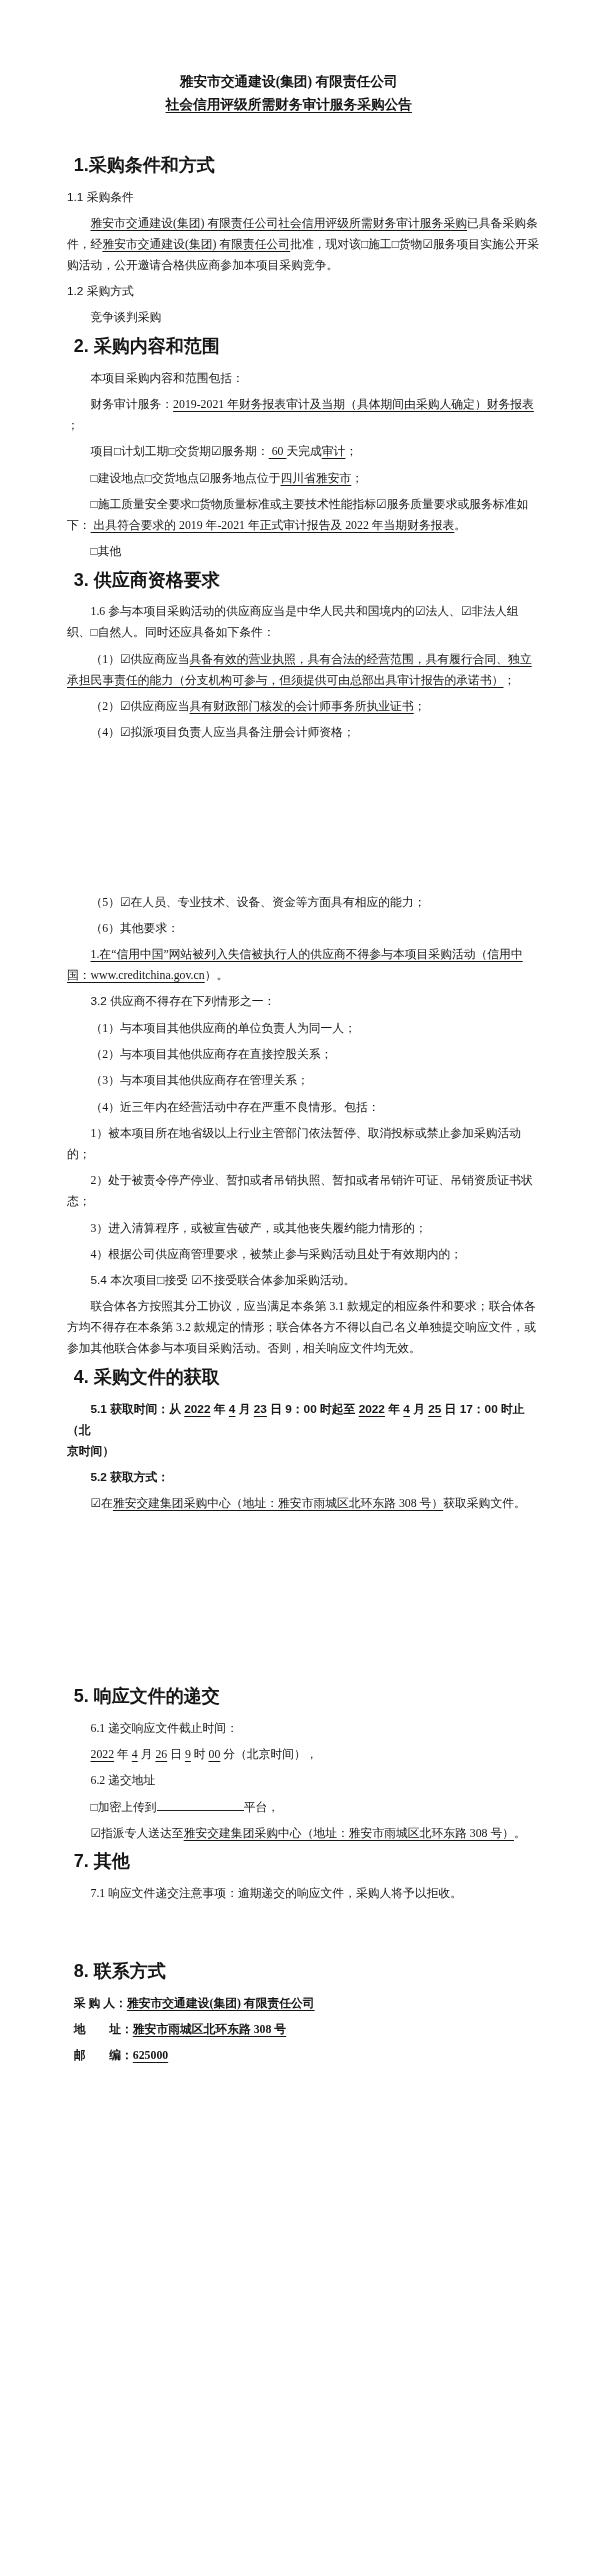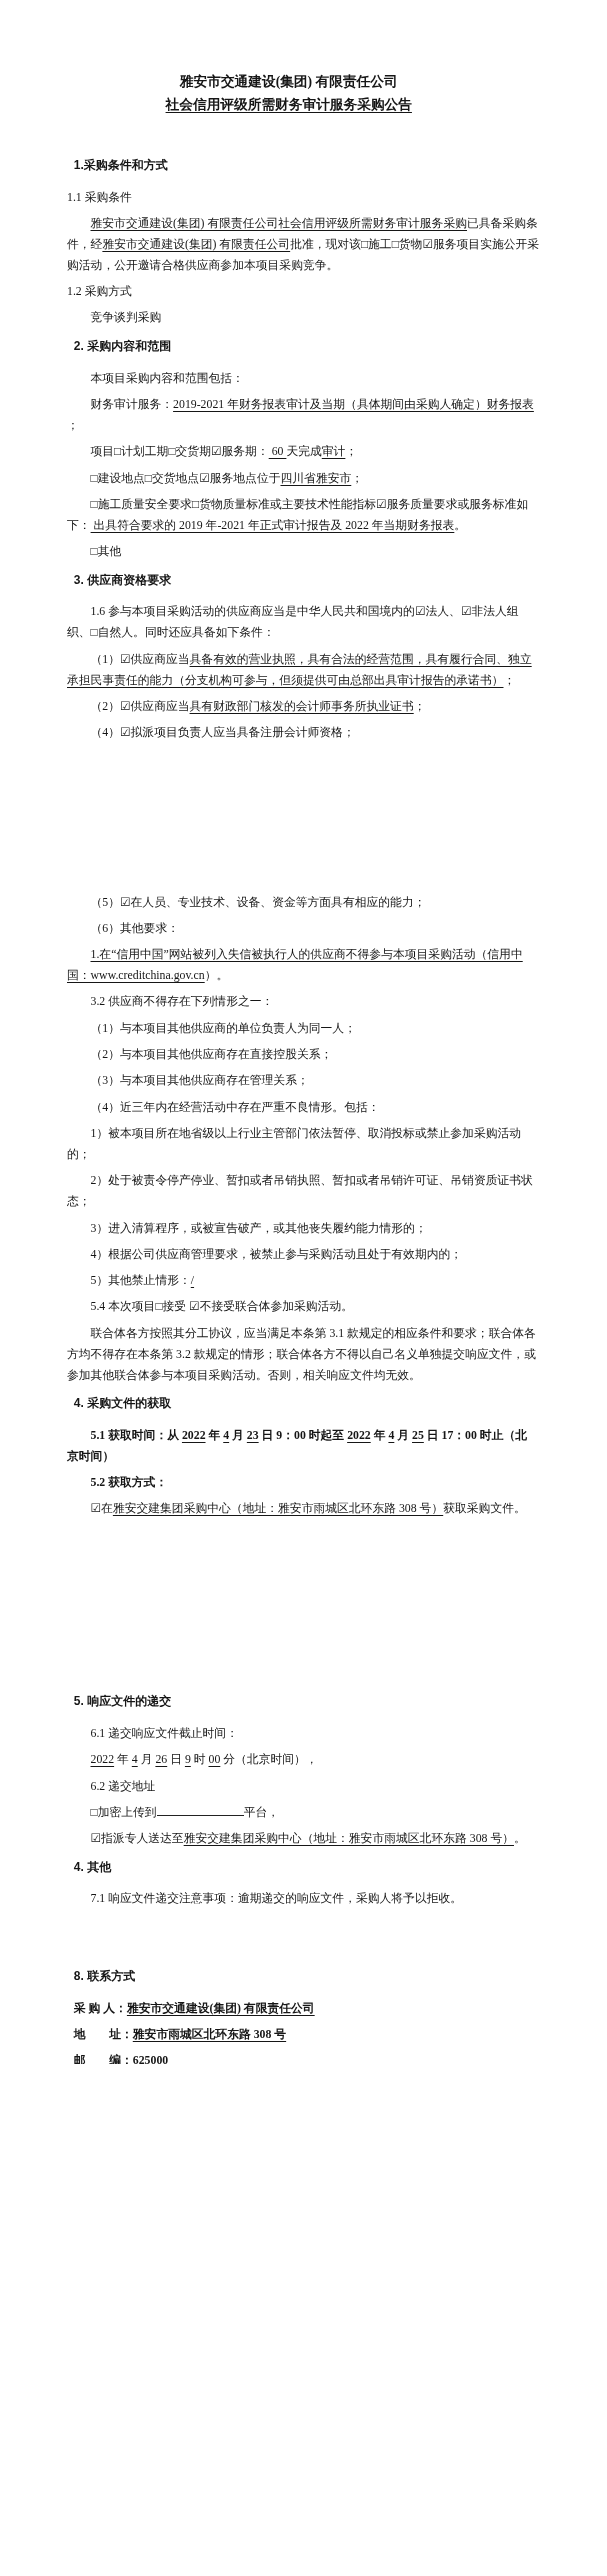--- a/index.html
+++ b/index.html
@@ -7,27 +7,27 @@
     position:relative;
     width:607px;height:2064px;overflow:hidden;background:#ffffff;
     color:#161616;
     font-family:"Liberation Serif","DejaVu Serif",serif;
     font-size:11.8px;line-height:21px;
   }
   .inner{padding:70px 67px 0 67px;}
   .title{ text-align:center;font-weight:bold;font-size:13.7px;line-height:23px;margin:0;padding-right:53px;}
   h2{
     font-family:"Liberation Sans","DejaVu Sans",sans-serif;
-    font-size:12px;font-weight:bold;line-height:21px;
+    font-size:18px;font-weight:bold;line-height:21px;
     margin:7.6px 0 10.6px 0;padding-left:6.8px;
   }
   h2.first{margin-top:39px;}
   p{margin:0 0 5.3px 0;text-indent:23.5px;}
   p.noind{text-indent:0;}
-  .sans{font-family:Liberation Serif, serif;}
+  .sans{font-family:Liberation Sans, sans-serif;}
   .bold{font-weight:bold;}
   .u{text-decoration:underline;text-underline-offset:3px;}
   .sp1{height:143px;}
   .sp2{height:159px;}
   .sp3{height:44px;}
   .blank-line{display:inline-block;width:87px;height:1em;border-bottom:0.8px solid #222;vertical-align:baseline;}
   .contact p{text-indent:0;padding-left:6.8px;font-weight:bold;}
   .sign{padding-left:282px;}
   .sign p{text-indent:0;margin-top:24px;}
 </style>
@@ -70,21 +70,20 @@
       <p><span class="u">1.在“信用中国”网站被列入失信被执行人的供应商不得参与本项目采购活动（信用中国：www.creditchina.gov.cn</span><span>）。</span></p>
       <p class="sans">3.2  供应商不得存在下列情形之一：</p>
       <p>（1）与本项目其他供应商的单位负责人为同一人；</p>
       <p>（2）与本项目其他供应商存在直接控股关系；</p>
       <p>（3）与本项目其他供应商存在管理关系；</p>
       <p>（4）近三年内在经营活动中存在严重不良情形。包括：</p>
       <p>1）被本项目所在地省级以上行业主管部门依法暂停、取消投标或禁止参加采购活动的；</p>
       <p>2）处于被责令停产停业、暂扣或者吊销执照、暂扣或者吊销许可证、吊销资质证书状态；</p>
       <p>3）进入清算程序，或被宣告破产，或其他丧失履约能力情形的；</p>
       <p>4）根据公司供应商管理要求，被禁止参与采购活动且处于有效期内的；</p>
-      <p><span>5）其他禁止情形：</span><span class="u">/</span></p>
       <p class="sans">5.4  本次项目□接受 ☑不接受联合体参加采购活动。</p>
       <p>联合体各方按照其分工协议，应当满足本条第 3.1 款规定的相应条件和要求；联合体各方均不得存在本条第 3.2 款规定的情形；联合体各方不得以自己名义单独提交响应文件，或参加其他联合体参与本项目采购活动。否则，相关响应文件均无效。</p>
     </section>
 
     <section>
       <h2>4. 采购文件的获取</h2>
       <p class="sans bold"><span>5.1 获取时间：从 </span><span class="u">2022</span><span> 年 </span><span class="u">4</span><span> 月 </span><span class="u">23</span><span> 日 9：00 时起至 </span><span class="u">2022</span><span> 年 </span><span class="u">4</span><span> 月 </span><span class="u">25</span><span> 日 17：00 时止（北</span><br><span>京时间）</span></p>
       <p class="sans bold">5.2  获取方式：</p>
       <p><span>☑在</span><span class="u">雅安交建集团采购中心（地址：雅安市雨城区北环东路 308 号）</span><span>获取采购文件。</span></p>
       <div class="sp2"></div>
@@ -93,21 +92,21 @@
     <section>
       <h2>5. 响应文件的递交</h2>
       <p>6.1 递交响应文件截止时间：</p>
       <p><span class="u">2022</span><span> 年 </span><span class="u">4</span><span> 月 </span><span class="u">26</span><span> 日 </span><span class="u">9</span><span> 时 </span><span class="u">00</span><span> 分（北京时间），</span></p>
       <p>6.2 递交地址</p>
       <p><span>□加密上传到</span><span class="blank-line"></span><span>平台，</span></p>
       <p><span>☑指派专人送达至</span><span class="u">雅安交建集团采购中心（地址：雅安市雨城区北环东路 308 号）</span><span>。</span></p>
     </section>
 
     <section>
-      <h2>4. 其他</h2>
+      <h2>7. 其他</h2>
       <p>7.1 响应文件递交注意事项：逾期递交的响应文件，采购人将予以拒收。</p>
       <div class="sp3"></div>
     </section>
 
     <section class="contact">
       <h2>8. 联系方式</h2>
       <p><span>采 购 人：</span><span class="u">雅安市交通建设(集团) 有限责任公司</span></p>
       <p><span>地　　址：</span><span class="u">雅安市雨城区北环东路 308 号</span></p>
       <p><span>邮　　编：</span><span class="u">625000</span></p>
       <p><span>联 系 人：</span><span class="u">李先生</span></p>

